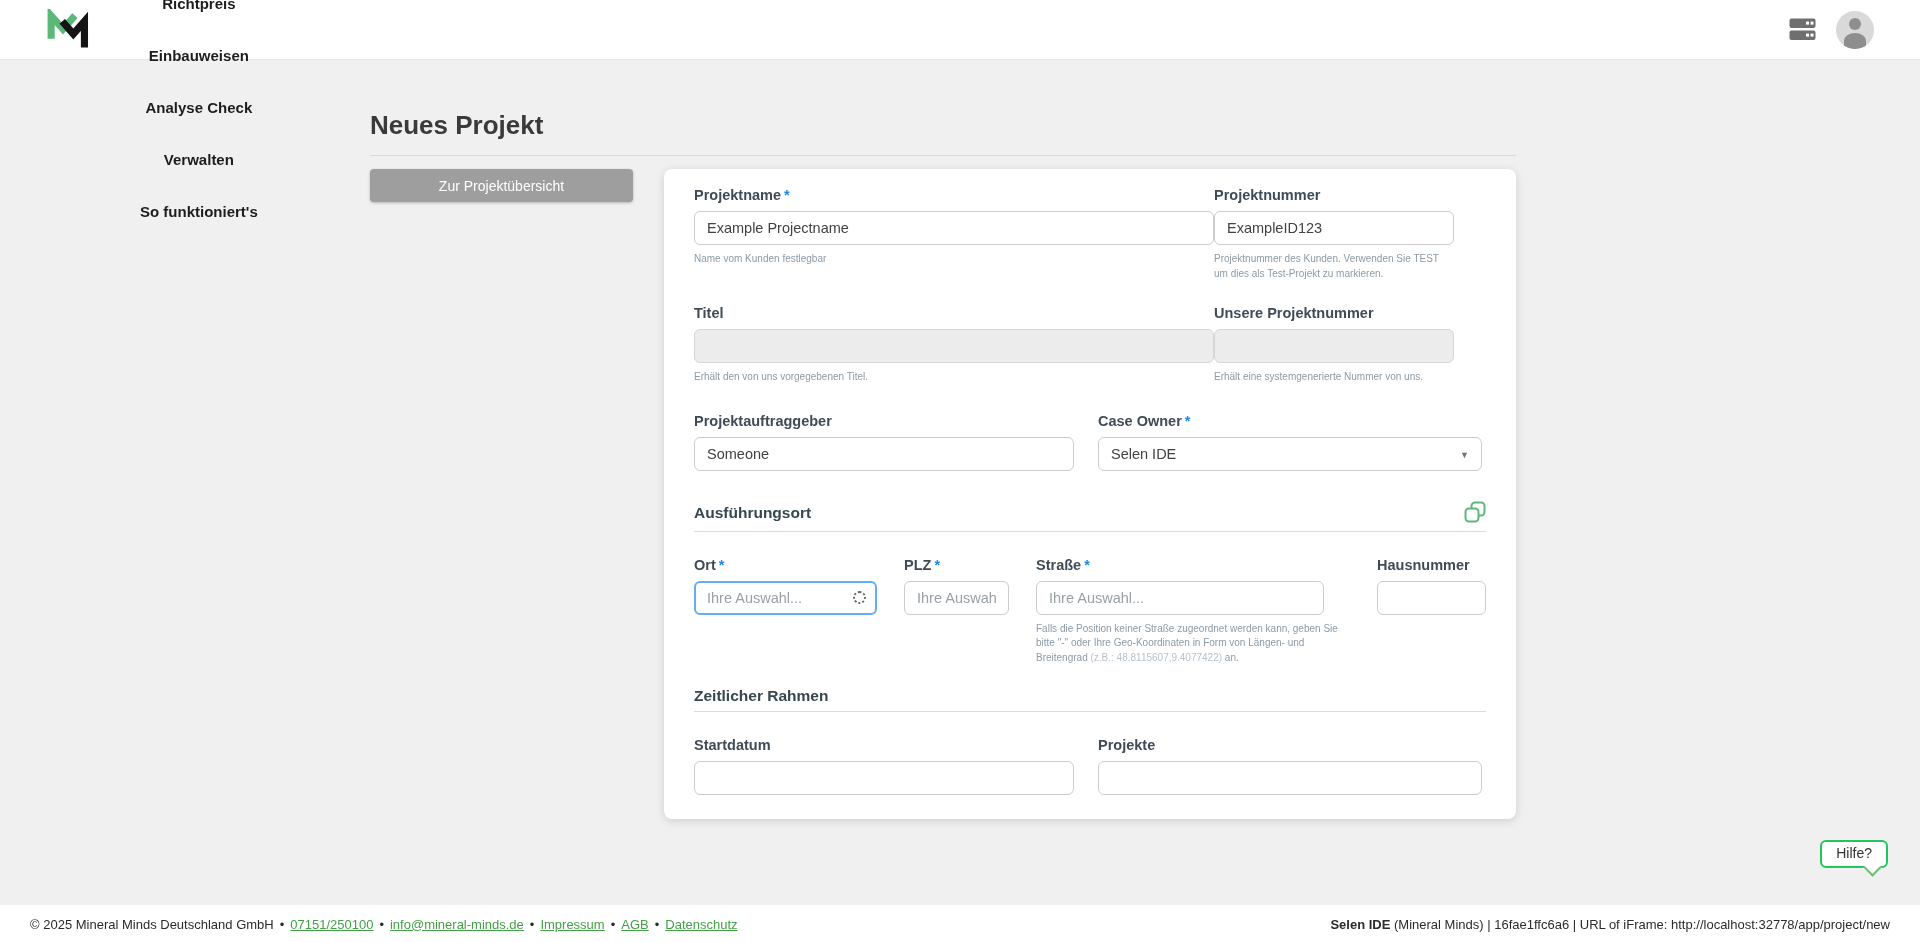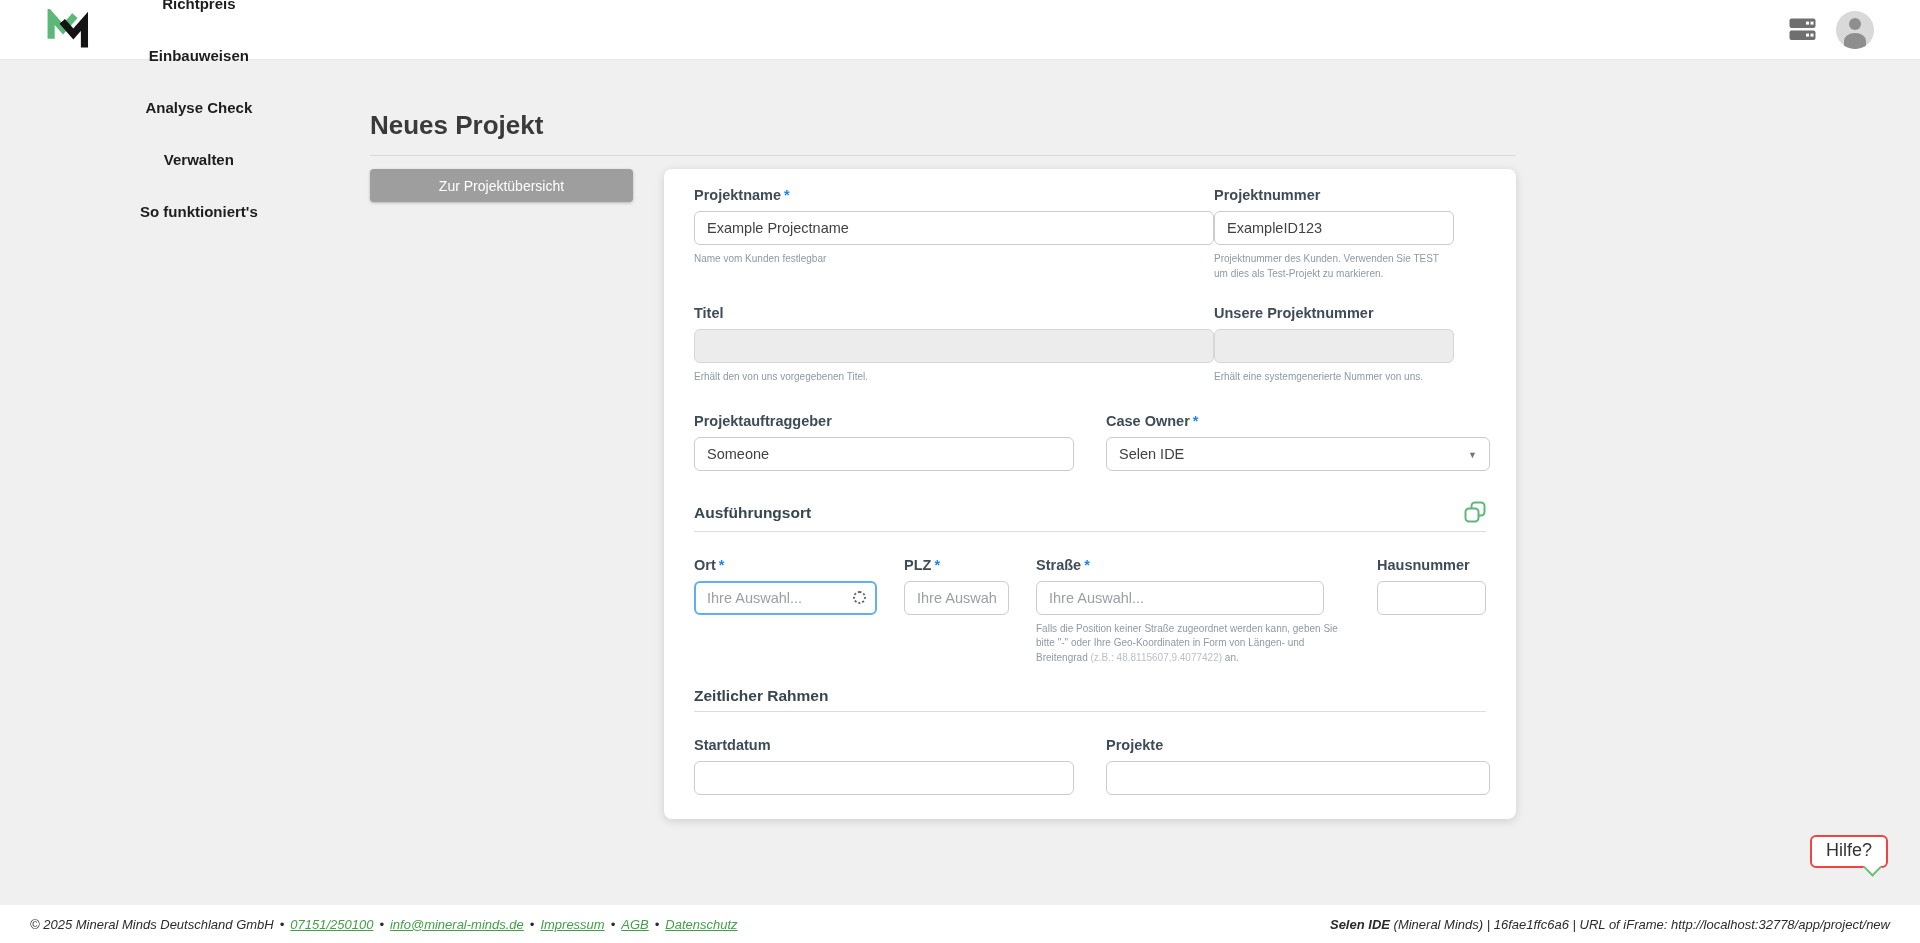--- a/index.html
+++ b/index.html
@@ -51,21 +51,21 @@
     height:34px; width:100%; border:1px solid #cccccc; border-radius:6px;
     padding:0 12px; font-size:14.5px; color:#424242; background:#fff;
     font-family:inherit; outline:none;
   }
   .txt::placeholder { color:#9aa0a6; }
   .txt:disabled { background:#ececec; border-color:#d6d6d6; }
   .helper { font-size:10px; color:#8d9aa5; margin-top:7px; line-height:1.45; }
   .helper .dim { color:#b9c1c8; }
 
   .row-wide { display:grid; grid-template-columns:520px 240px; }
-  .row-half { display:grid; grid-template-columns:380px 384px; column-gap:32px; }
+  .row-half { display:grid; grid-template-columns:380px 384px; column-gap:24px; }
   .mt24 { margin-top:24px; }
   .mt28 { margin-top:28px; }
 
   .section-head {
     display:flex; justify-content:space-between; align-items:center;
     border-bottom:1px solid #dcdcdc; padding-bottom:6px; margin-top:30px;
   }
   .section-title { font-size:15.5px; font-weight:700; color:#37474f; }
   .copy-btn { background:none; border:none; padding:0; cursor:pointer; line-height:0; }
 
@@ -88,34 +88,34 @@
   .select {
     position:relative; height:34px; border:1px solid #cccccc; border-radius:6px;
     padding:0 30px 0 12px; font-size:14.5px; color:#424242; background:#fff;
     display:flex; align-items:center; cursor:pointer;
   }
   .select .arrow { position:absolute; right:12px; top:12px; font-size:9px; color:#757575; }
 
   
   .hilfe {
     position:absolute; right:32px; bottom:75px; z-index:20;
-    background:#ffffff; border:2px solid #ef4444; border-radius:6px;
-    padding:3px 14px 5px; font-size:18px; color:#333; font-family:inherit; cursor:pointer;
+    background:#ffffff; border:2px solid #22c55e; border-radius:6px;
+    padding:3px 14px 5px; font-size:14px; color:#333; font-family:inherit; cursor:pointer;
   }
   .hilfe::after {
     content:''; position:absolute; right:7px; bottom:-8px; width:11px; height:11px;
     background:#ffffff; border-right:2px solid #6cbf78; border-bottom:2px solid #6cbf78;
     transform:rotate(45deg);
   }
 
   
   .footer {
     position:absolute; left:0; bottom:0; width:1920px; height:38px; background:#ffffff;
     display:flex; align-items:center; justify-content:space-between;
-    padding:0 30px; font-size:13px; color:#2b2b2b; z-index:10;font-style:italic;
+    padding:0 30px; font-size:13px; color:#2b2b2b; z-index:10;
   }
   .footer-left { display:flex; align-items:center; gap:6px; white-space:nowrap; }
   .footer a, .flink { color:#43a047; text-decoration:underline; cursor:pointer; }
   .env b { font-weight:700; }
 </style>
 </head>
 <body>
 
 <header class="nav">
   <div class="logo">

